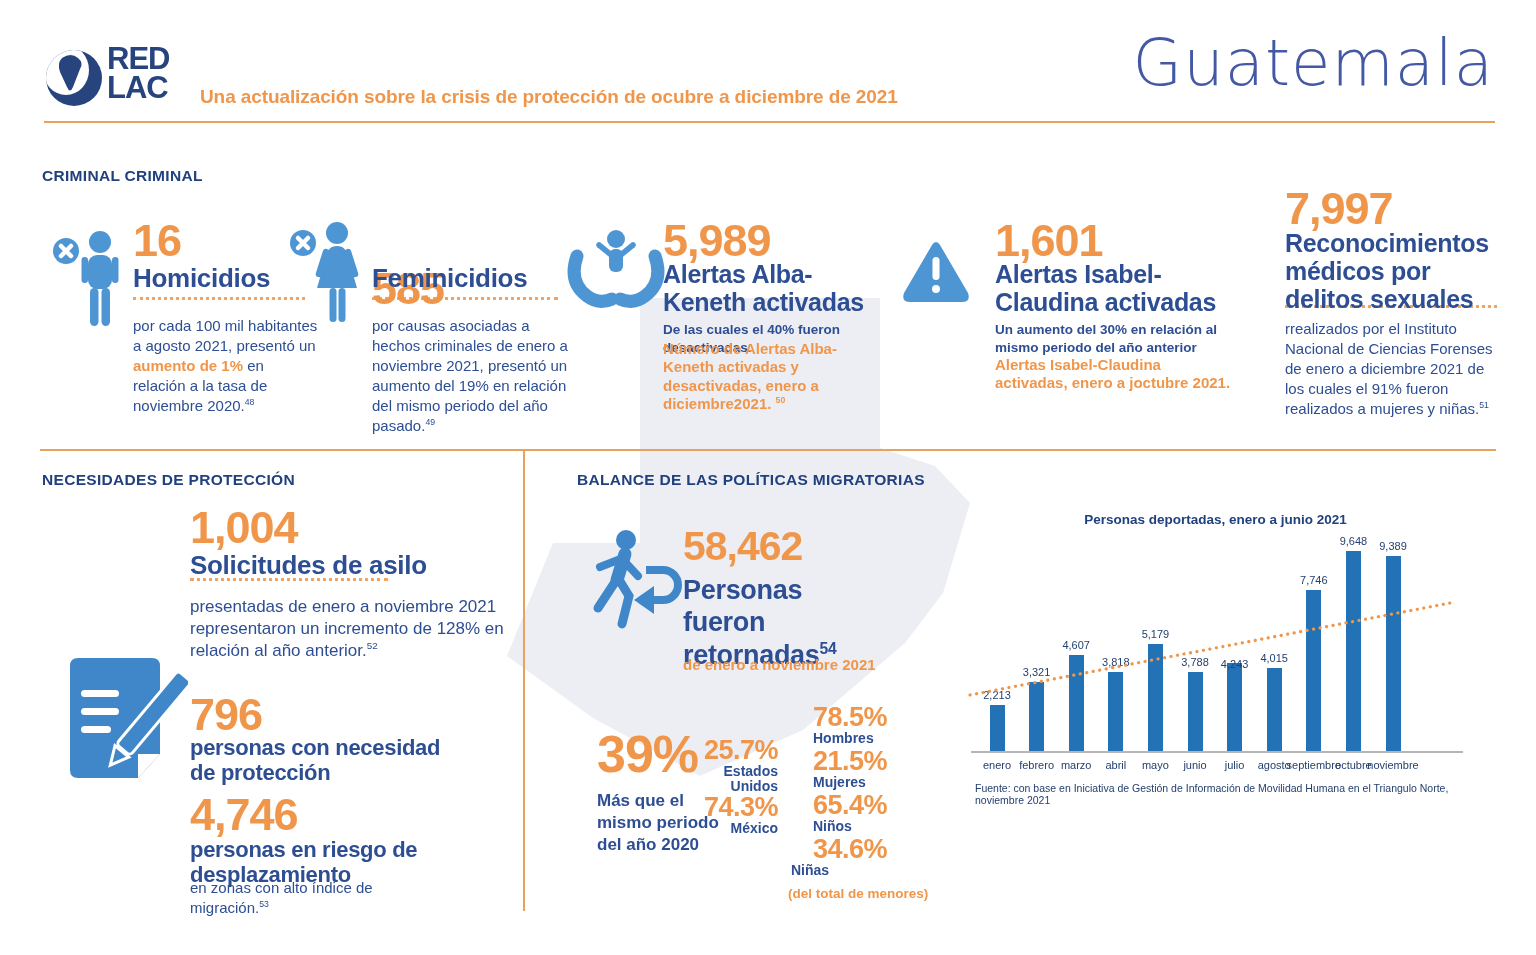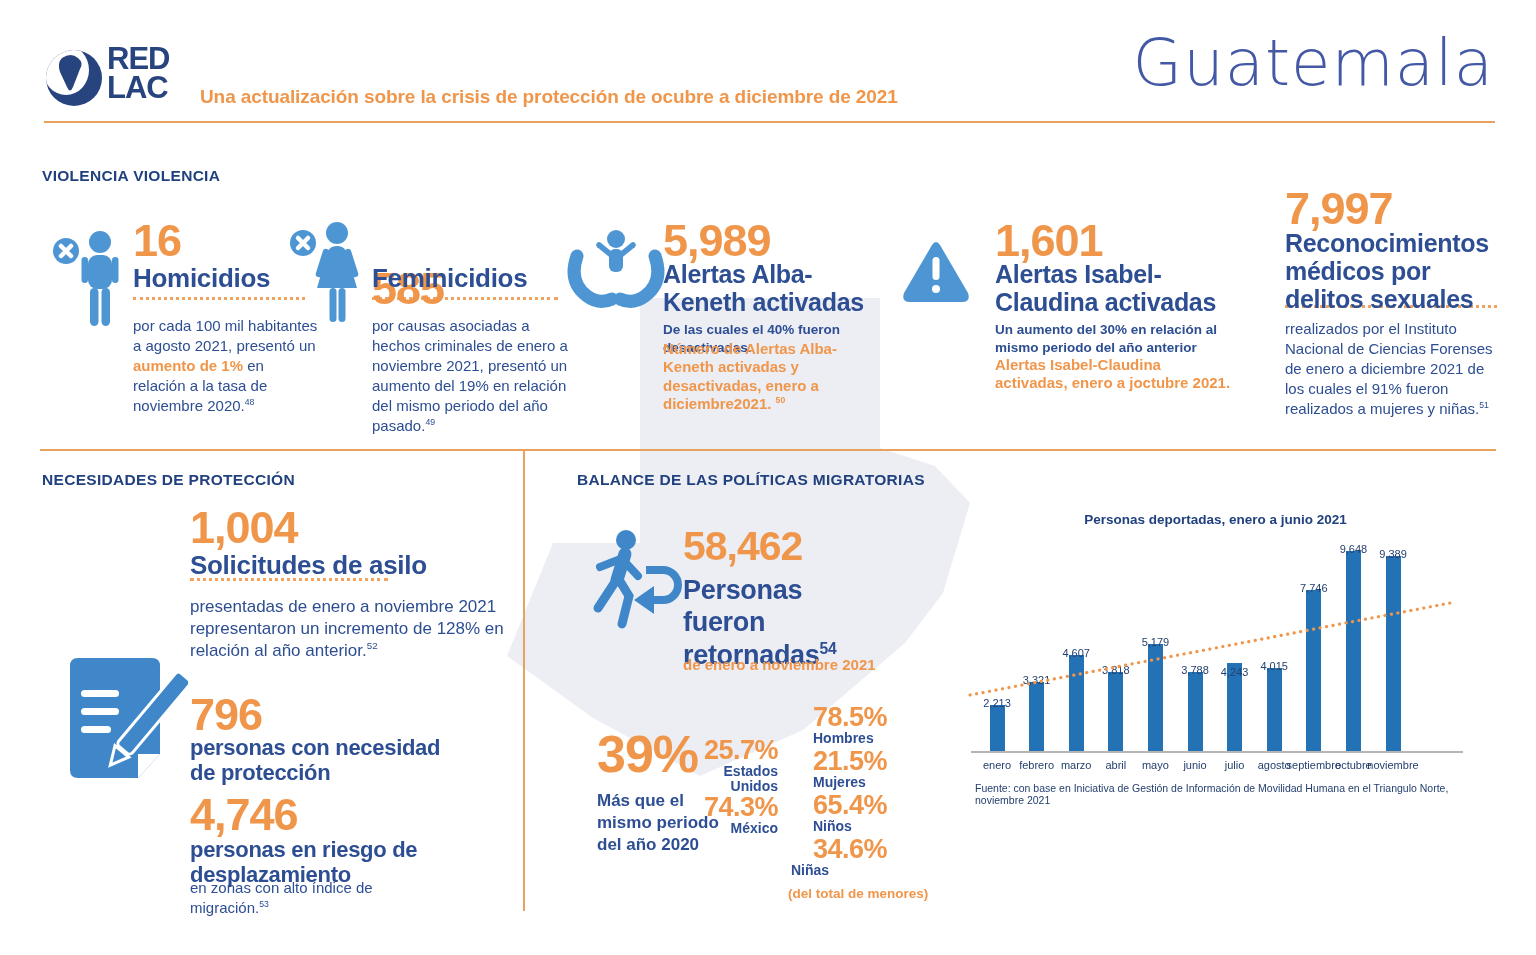--- a/index.html
+++ b/index.html
@@ -31,21 +31,21 @@
   .desc17      { color:#2D4E93; font-size:17px; line-height:1.3; }
   sup { font-size:58%; vertical-align:super; line-height:0; }
 
   .pct-big  { font-size:27px; font-weight:bold; color:#F0964B; letter-spacing:-.5px; }
   .pct-lab  { font-size:14px; font-weight:bold; color:#2D4E93; line-height:1.05; }
   .ralign   { text-align:right; }
 
   
   .chart-title { font-size:13.5px; font-weight:bold; color:#21417E; text-align:center; }
   .bar       { position:absolute; width:15px; background:#2272B5; z-index:1; }
-  .bar-val   { position:absolute; width:56px; text-align:center; font-size:11px; color:#25406F; z-index:1;margin-top:8px; }
+  .bar-val   { position:absolute; width:56px; text-align:center; font-size:11px; color:#25406F; z-index:1; }
   .bar-month { position:absolute; width:66px; text-align:center; font-size:11px; color:#25406F; top:253px; z-index:1; }
   .baseline  { position:absolute; height:2px; background:#B5B5B5; z-index:0; }
   .source    { font-size:10.5px; color:#25406F; }
 
   .map-shape { fill:#ECEEF4; }
 </style>
 </head>
 <body>
 
 <div class="page">
@@ -67,21 +67,21 @@
     </g>
   </svg>
   <div class="abs z1 logo-text" style="left:99px; top:44px;">
     <div>RED</div>
     <div>LAC</div>
   </div>
   <div class="abs z1 subtitle" style="left:200px; top:86px;">Una actualización sobre la crisis de protección de ocubre a diciembre de 2021</div>
   <div class="abs z1 country" style="right:42px; top:26px;">Guatemala</div>
   <div class="abs hline" style="left:44px; width:1451px; top:121px;"></div>
 
-  <div class="abs z1 sec-title" style="left:42px; top:167px;">VIOLENCIA VIOLENCIA</div>
+  <div class="abs z1 sec-title" style="left:42px; top:167px;">CRIMINAL CRIMINAL</div>
 
   <svg class="abs z2" style="left:52px; top:226px;" width="72" height="104" viewBox="0 0 72 104">
     <circle cx="14" cy="25" r="13" fill="#4E96D3"></circle>
     <path d="M9 20 L19 30 M19 20 L9 30" stroke="#fff" stroke-width="4.5" stroke-linecap="round"></path>
     <circle cx="48" cy="16" r="11" fill="#4E96D3"></circle>
     <rect x="36" y="29" width="24" height="34" rx="9" fill="#4E96D3"></rect>
     <rect x="29.5" y="31" width="6.5" height="26" rx="3.2" fill="#4E96D3"></rect>
     <rect x="60" y="31" width="6.5" height="26" rx="3.2" fill="#4E96D3"></rect>
     <rect x="38" y="62" width="8.5" height="38" rx="4.2" fill="#4E96D3"></rect>
     <rect x="49.5" y="62" width="8.5" height="38" rx="4.2" fill="#4E96D3"></rect>

